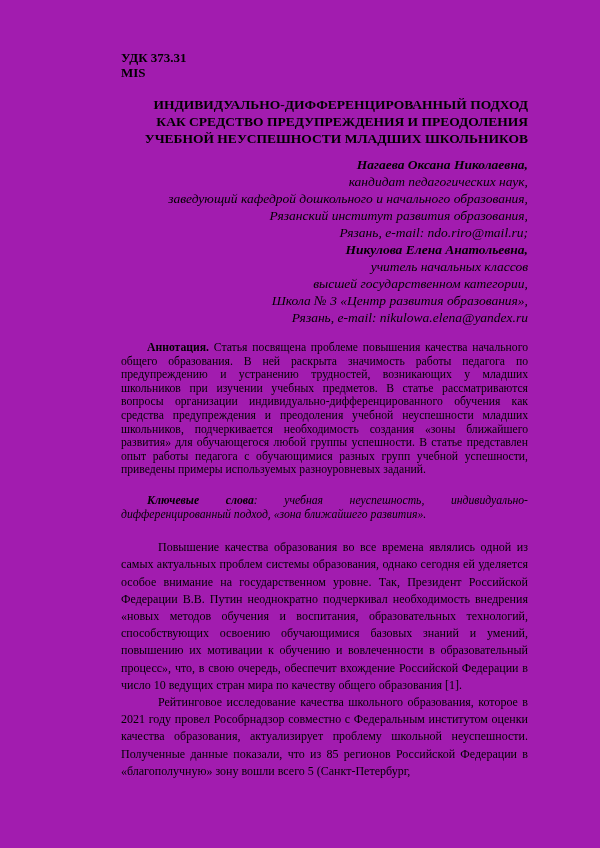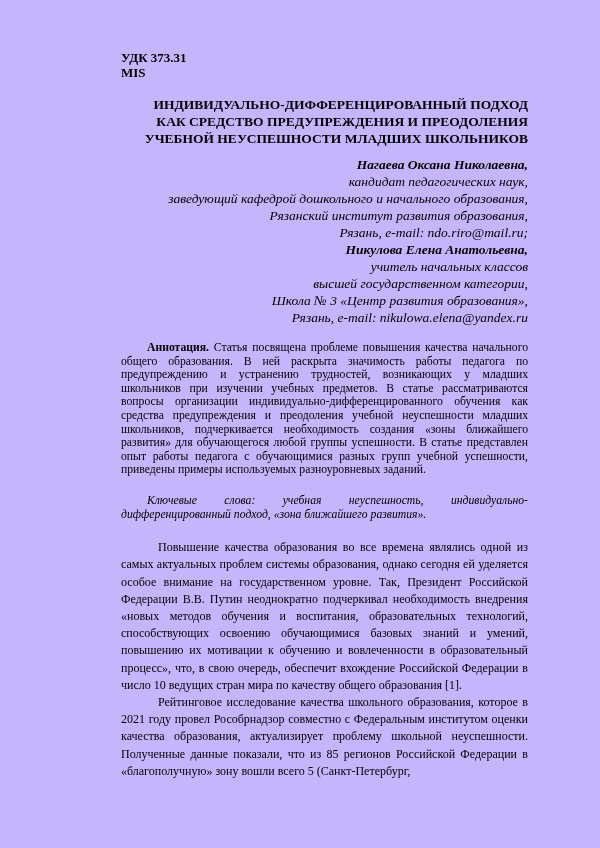--- a/index.html
+++ b/index.html
@@ -4,21 +4,21 @@
 <style>
   html, body {
     margin: 0;
     padding: 0;
     background: #ffffff;
   }
   .page {
     position: relative;
     width: 600px;
     height: 848px;
-    background: #c4b5fd;
+    background: #a21caf;
     box-sizing: border-box;
     padding: 50px 72px 0 121px;
     font-family: "Liberation Serif", serif;
     color: #000000;
     overflow: hidden;
   }
   .udc-block {
     font-weight: bold;
     font-size: 13px;
     line-height: 15px;
@@ -52,21 +52,21 @@
     font-weight: bold;
   }
   .keywords {
     margin: 8px 0 0 0;
     text-align: justify;
     font-size: 11.7px;
     line-height: 13.6px;
     text-indent: 26px;
   }
   .kw-label {
-    font-weight: normal;
+    font-weight: bold;
     font-style: italic;
   }
   .kw-text {
     font-style: italic;
   }
   .body-para {
     margin: 0;
     text-align: justify;
     font-size: 12px;
     line-height: 17.2px;

